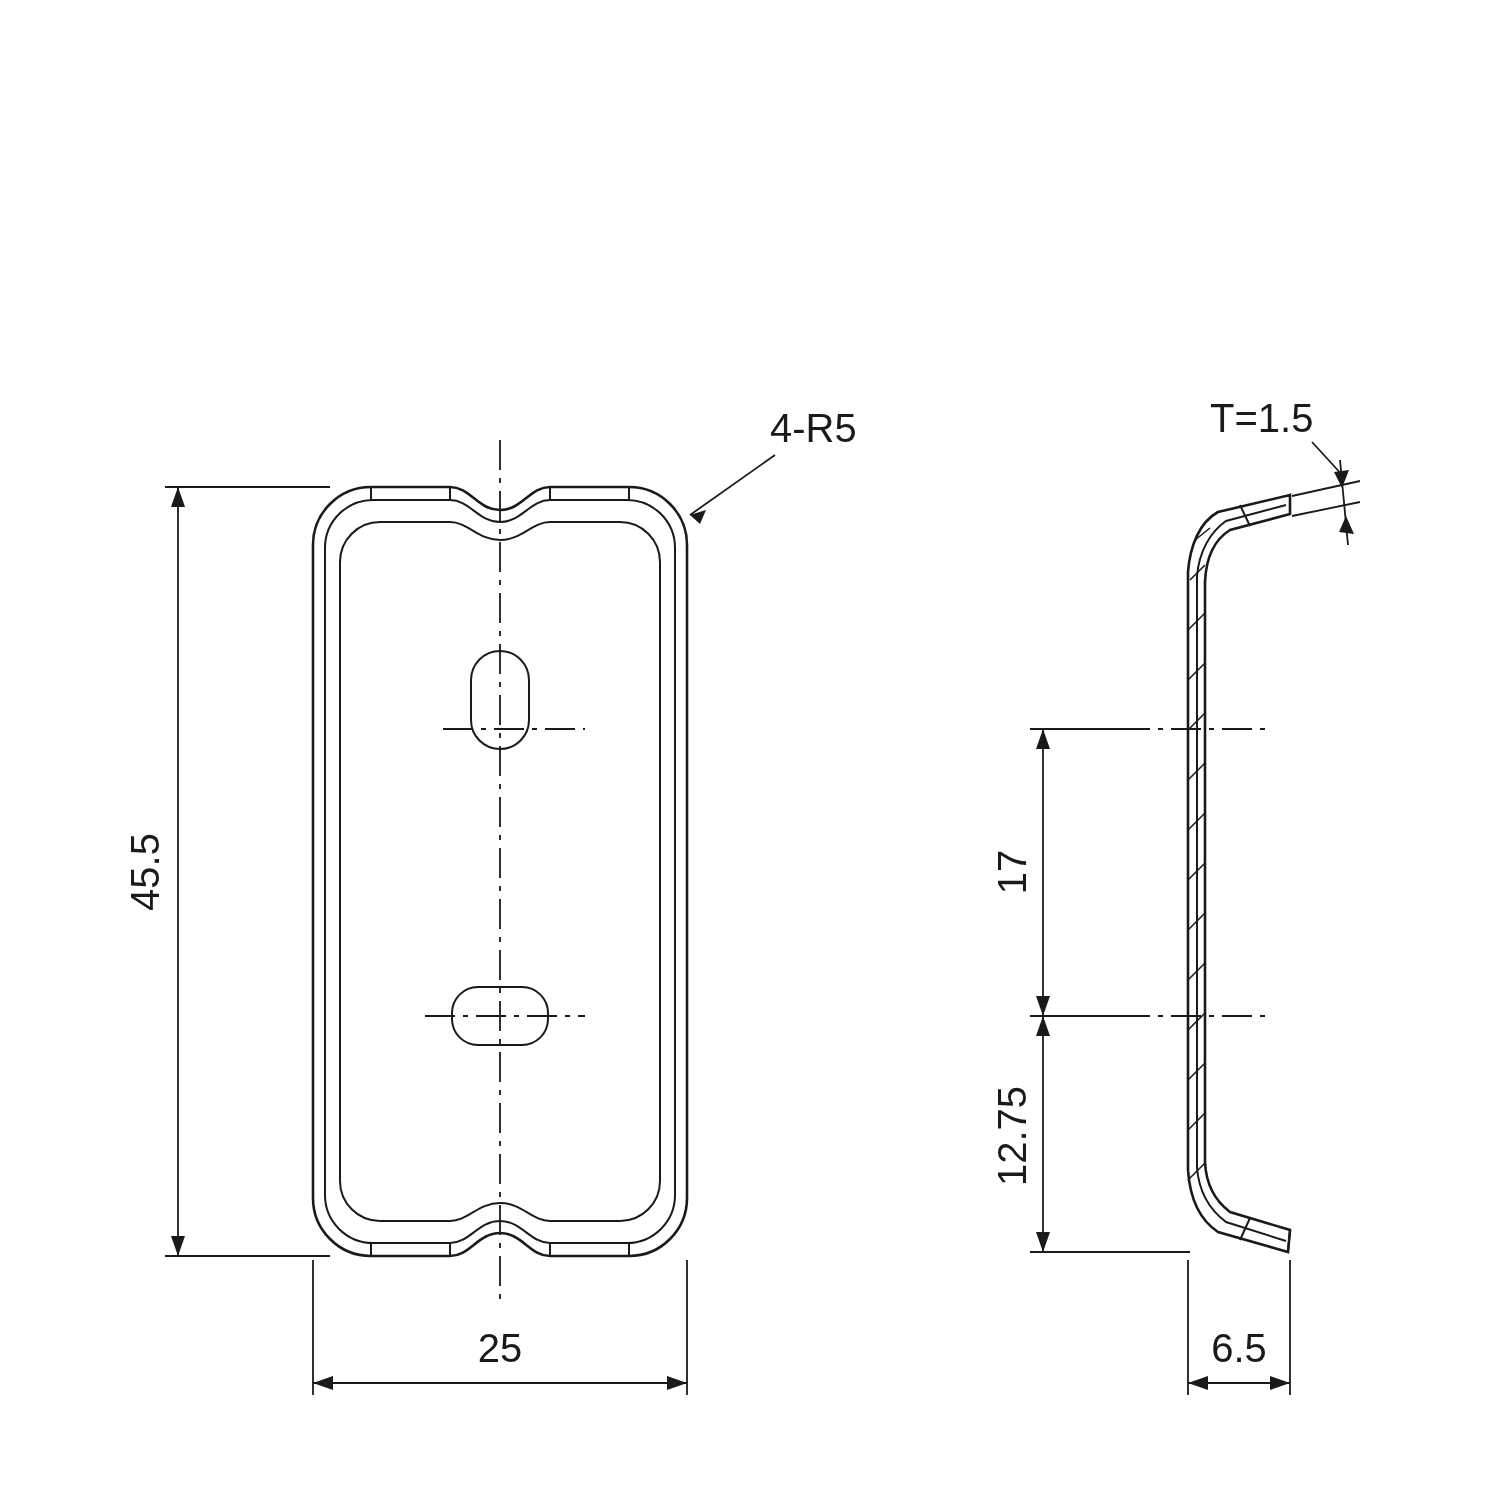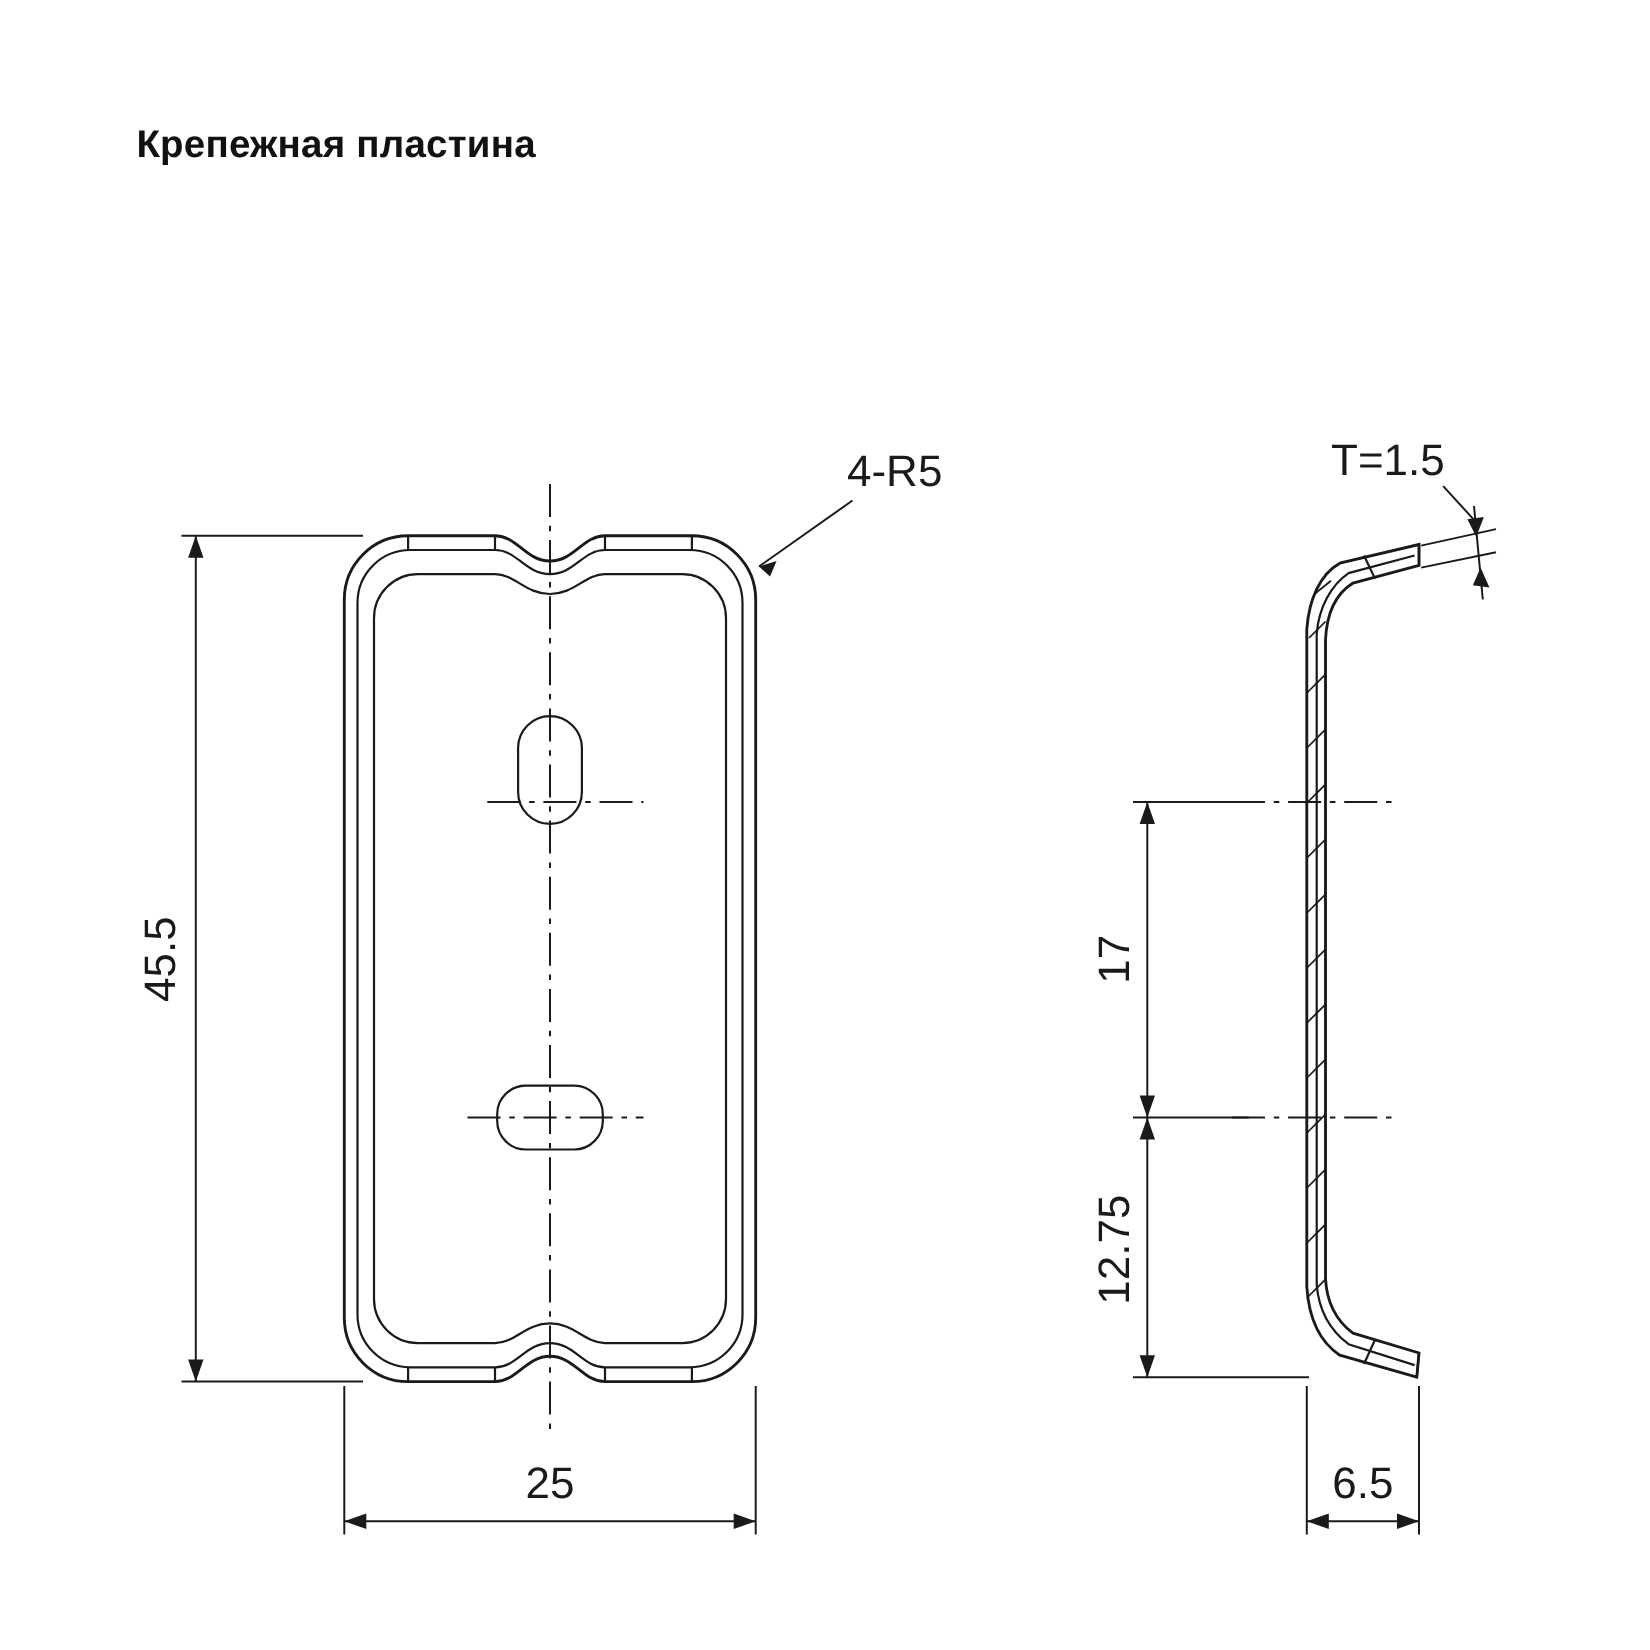--- a/index.html
+++ b/index.html
@@ -60,21 +60,20 @@
     font-size: 40px;
     fill: #1a1a1a;
   }
 </style>
 </head>
 <body>
 
 <div class="page">
 
   <div class="header">
-    <h1 class="title">Крепежная пластина</h1>
   </div>
 
   <div class="drawing">
     <svg width="1500" height="1200" viewBox="0 0 1500 1200">
 
       <g>
 
         <line class="center" x1="500" y1="140" x2="500" y2="1000"></line>
 
         <path class="ln med" d="M 313,245

